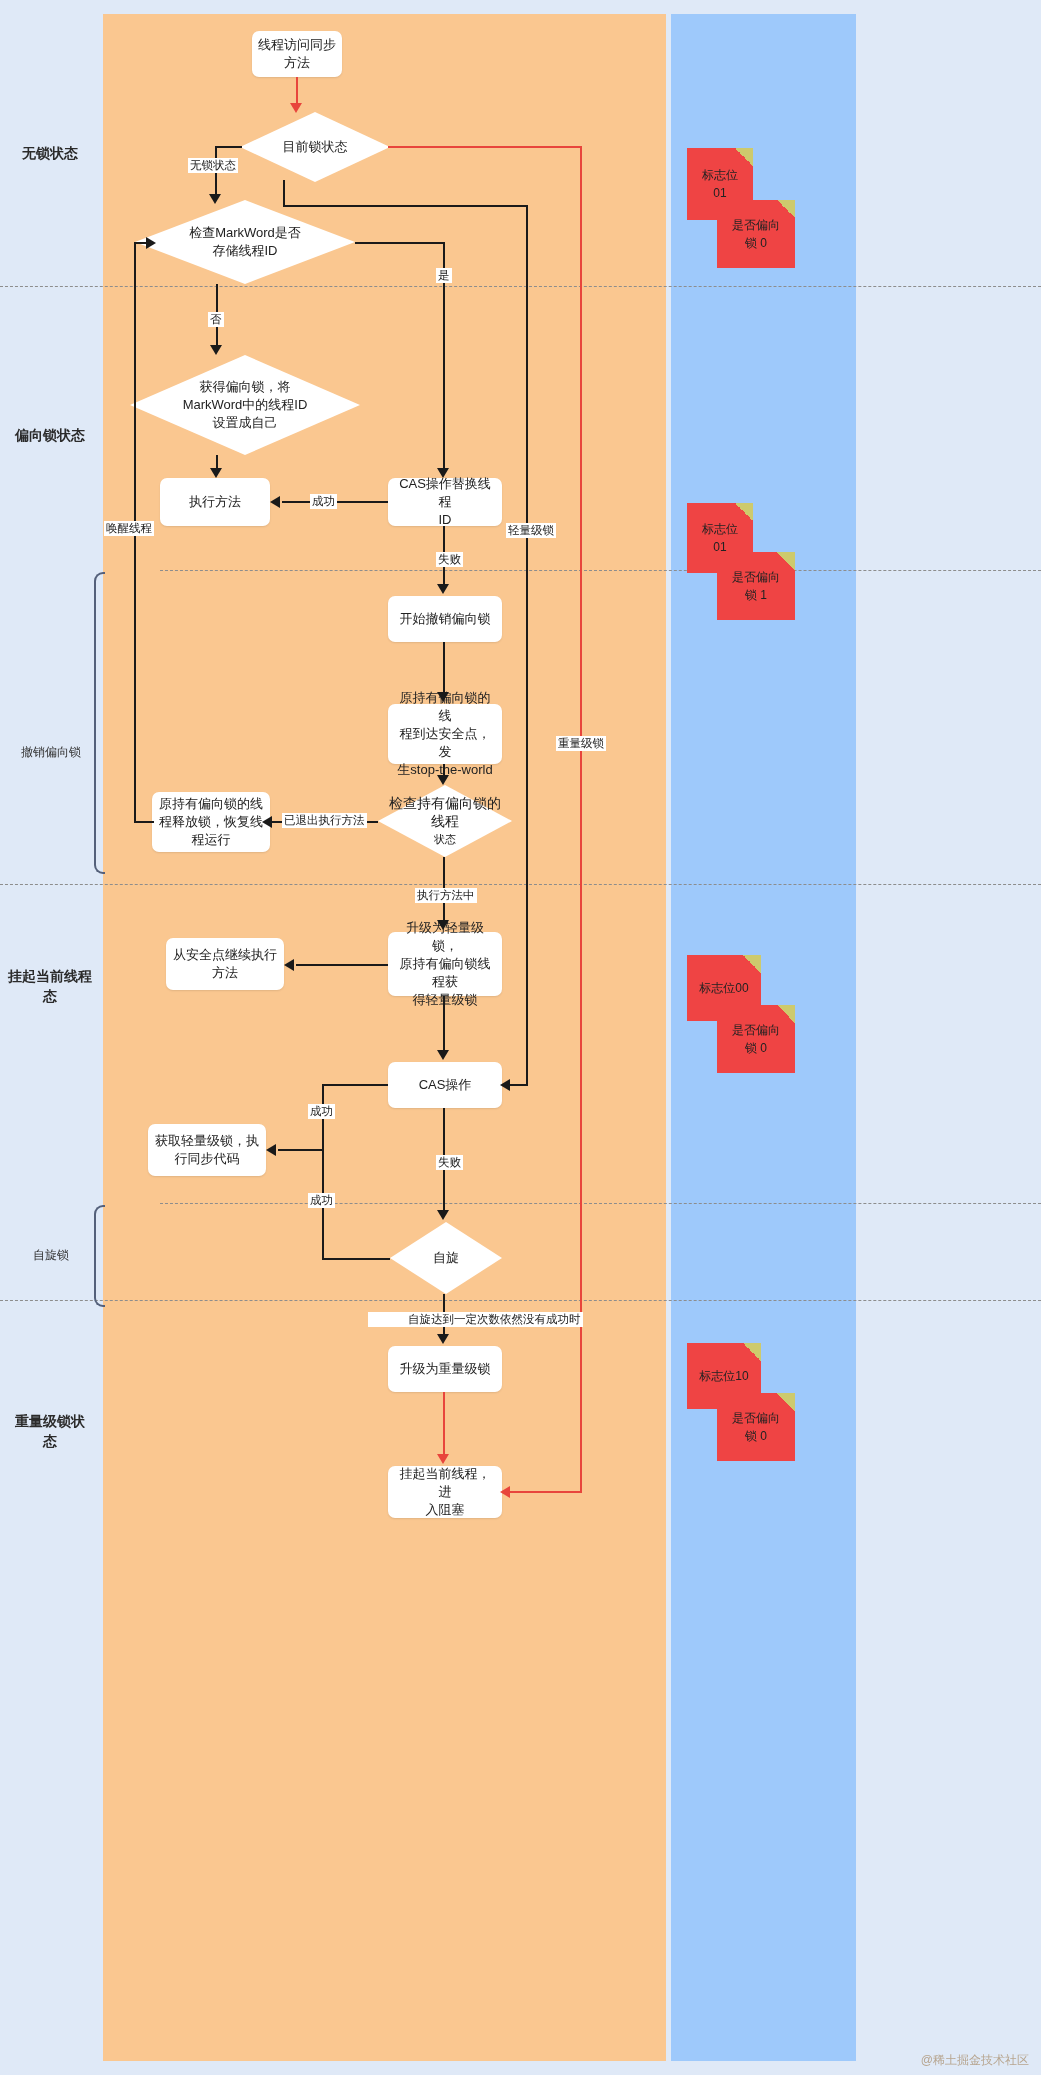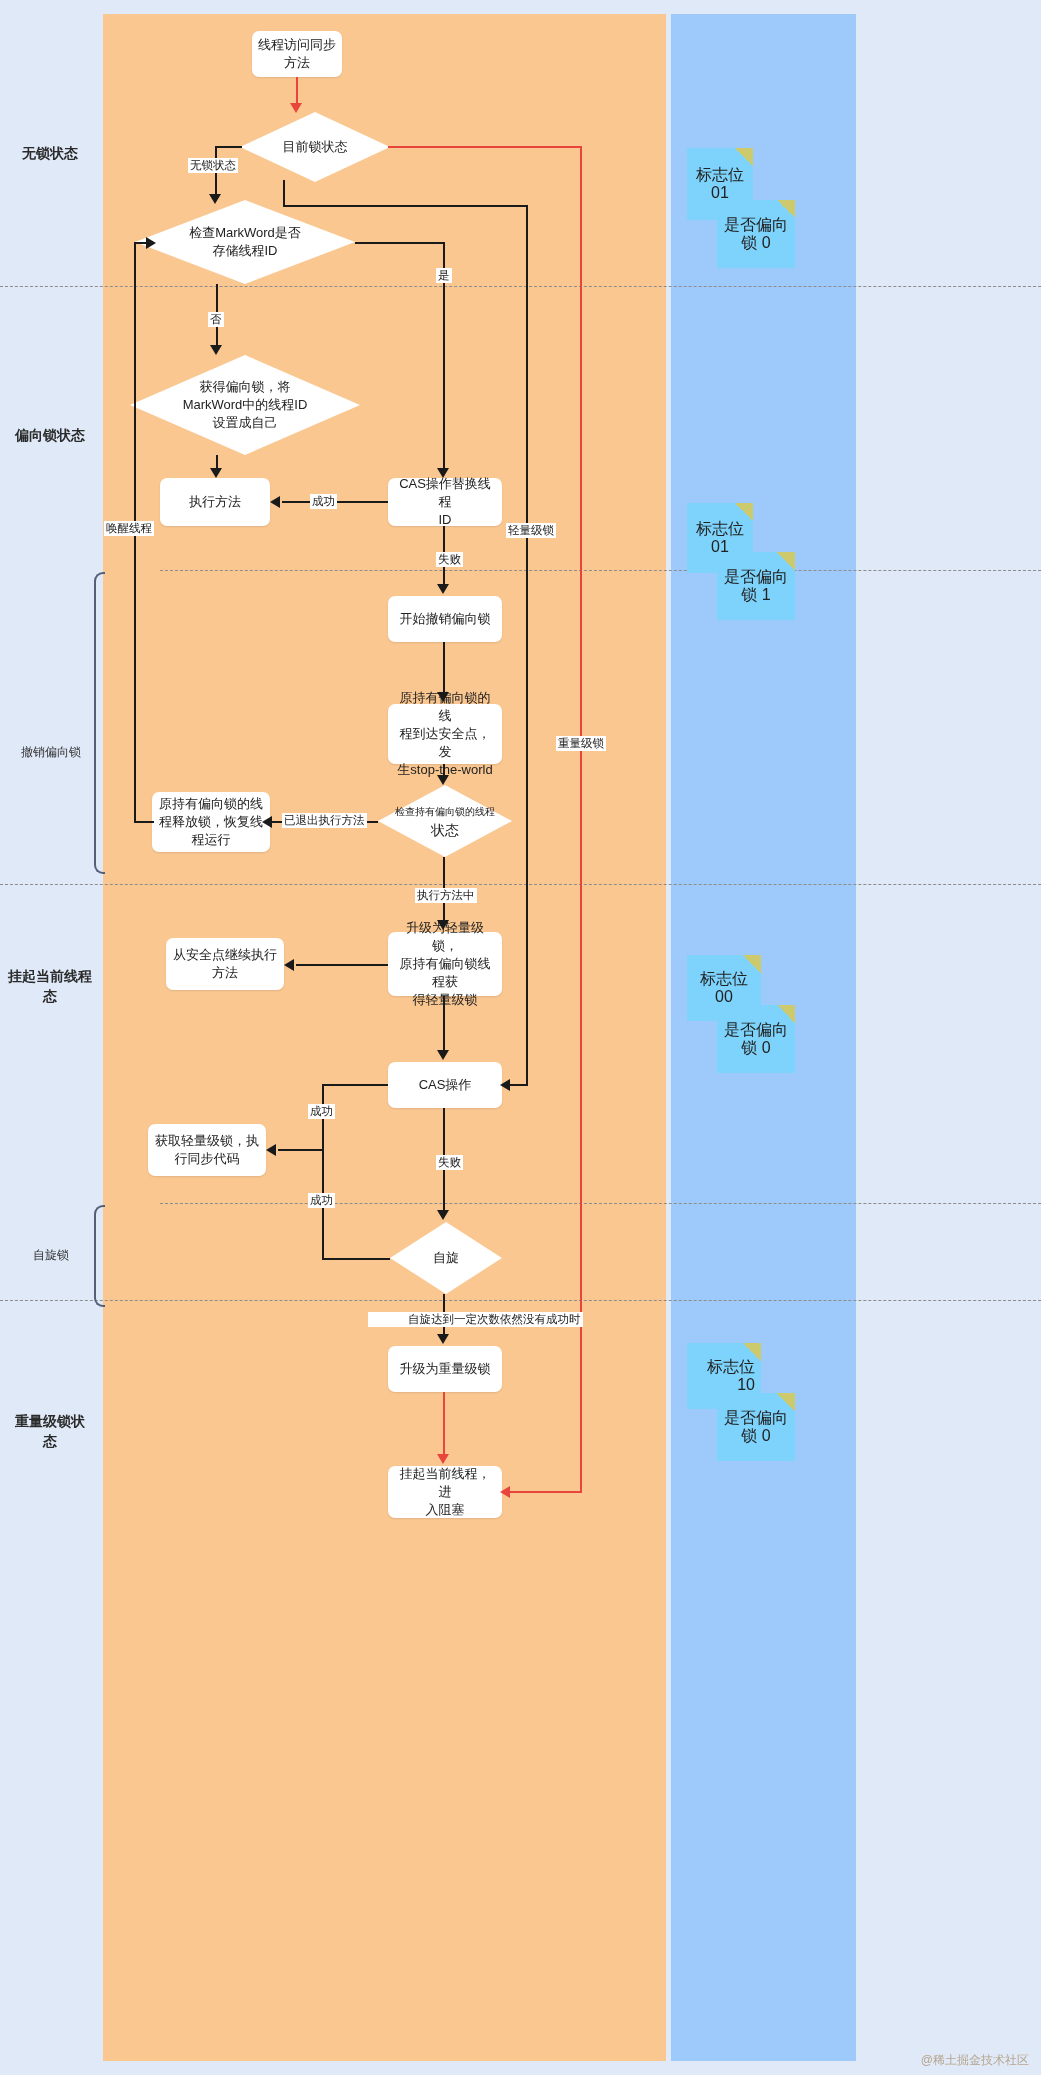--- a/index.html
+++ b/index.html
@@ -93,22 +93,22 @@
     position:absolute;
     background:#ffffff;
     font-size:11.5px;color:#222;
     padding:0 2px;white-space:nowrap;
     line-height:15px;
   }
 
   
   .note{
     position:absolute;
-    background:#7dd3fc;
-    font-size:16px;color:#222;line-height:18px;
+    background:#ef4444;
+    font-size:12px;color:#222;line-height:18px;
     text-align:center;
     display:flex;align-items:center;justify-content:center;
     box-sizing:border-box;padding:4px 6px;
   }
   .note .fold{
     position:absolute;right:0;top:0;width:18px;height:18px;
     background:linear-gradient(225deg,#cdca6d 50%, transparent 50%);
   }
 
   
@@ -195,22 +195,22 @@
     <div>
       <div>原持有偏向锁的线</div>
       <div>程到达安全点，发</div>
       <div>生stop-the-world</div>
     </div>
   </div>
 
   <div class="diamond" style="left:378px;top:785px;width:134px;height:72px;">
     <div class="dshape"></div>
     <div class="dtext">
-      <div style="font-size:10px">检查持有偏向锁的线程</div>
-      <div style="font-size:14px">状态</div>
+      <div style="font-size:14px">检查持有偏向锁的线程</div>
+      <div style="font-size:11px">状态</div>
     </div>
   </div>
 
   <div class="node" style="left:152px;top:792px;width:118px;height:60px;">
     <div>
       <div>原持有偏向锁的线</div>
       <div>程释放锁，恢复线</div>
       <div>程运行</div>
     </div>
   </div>

